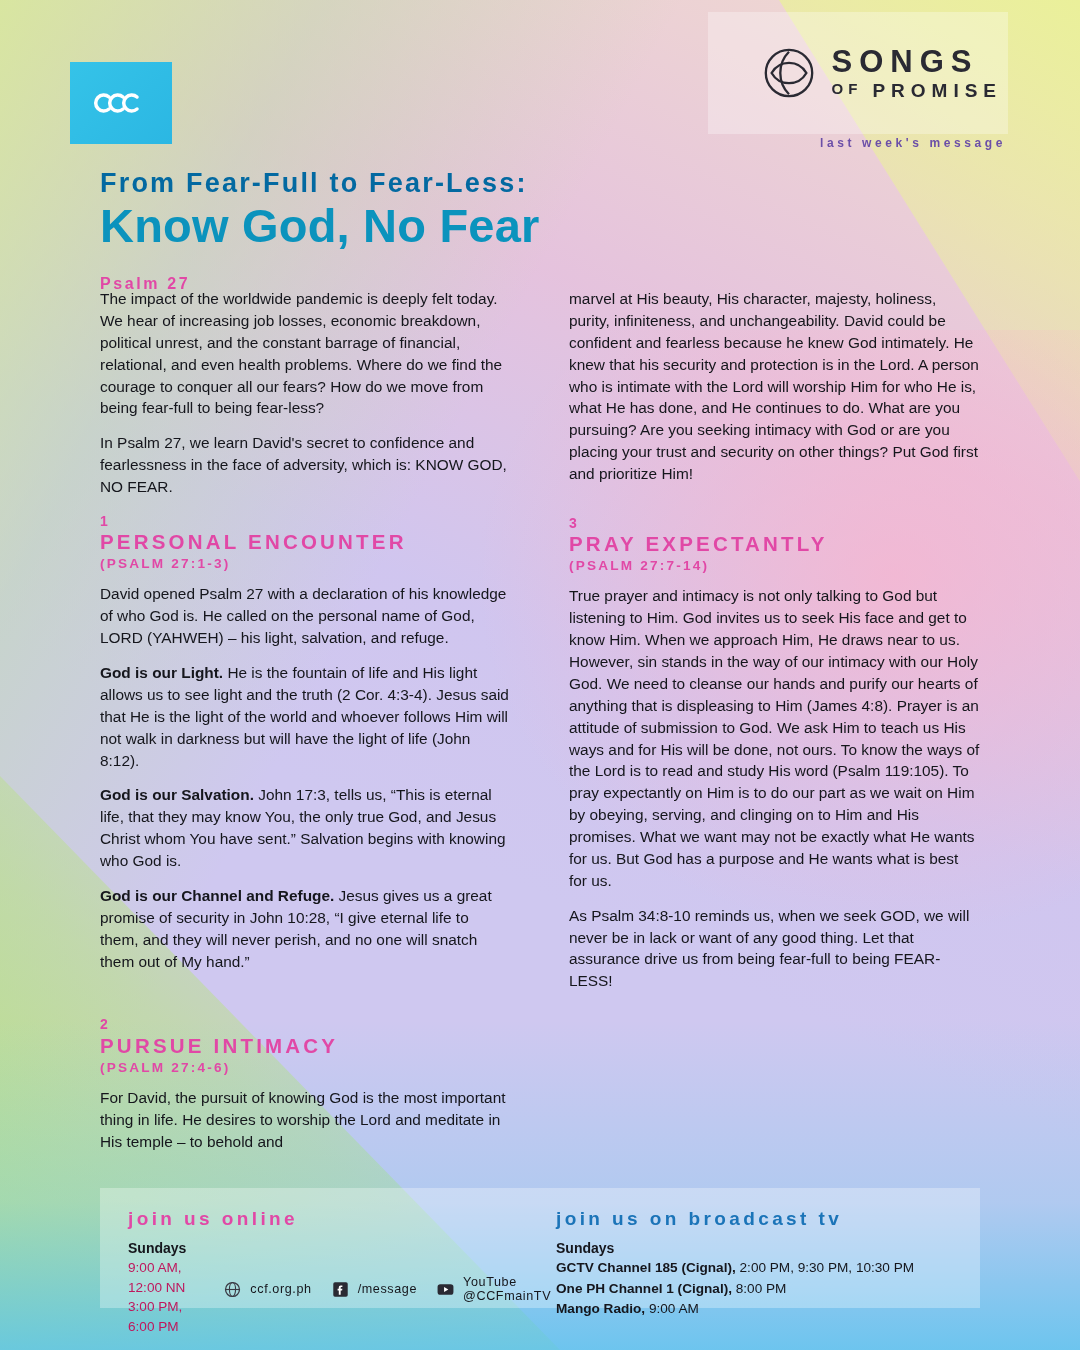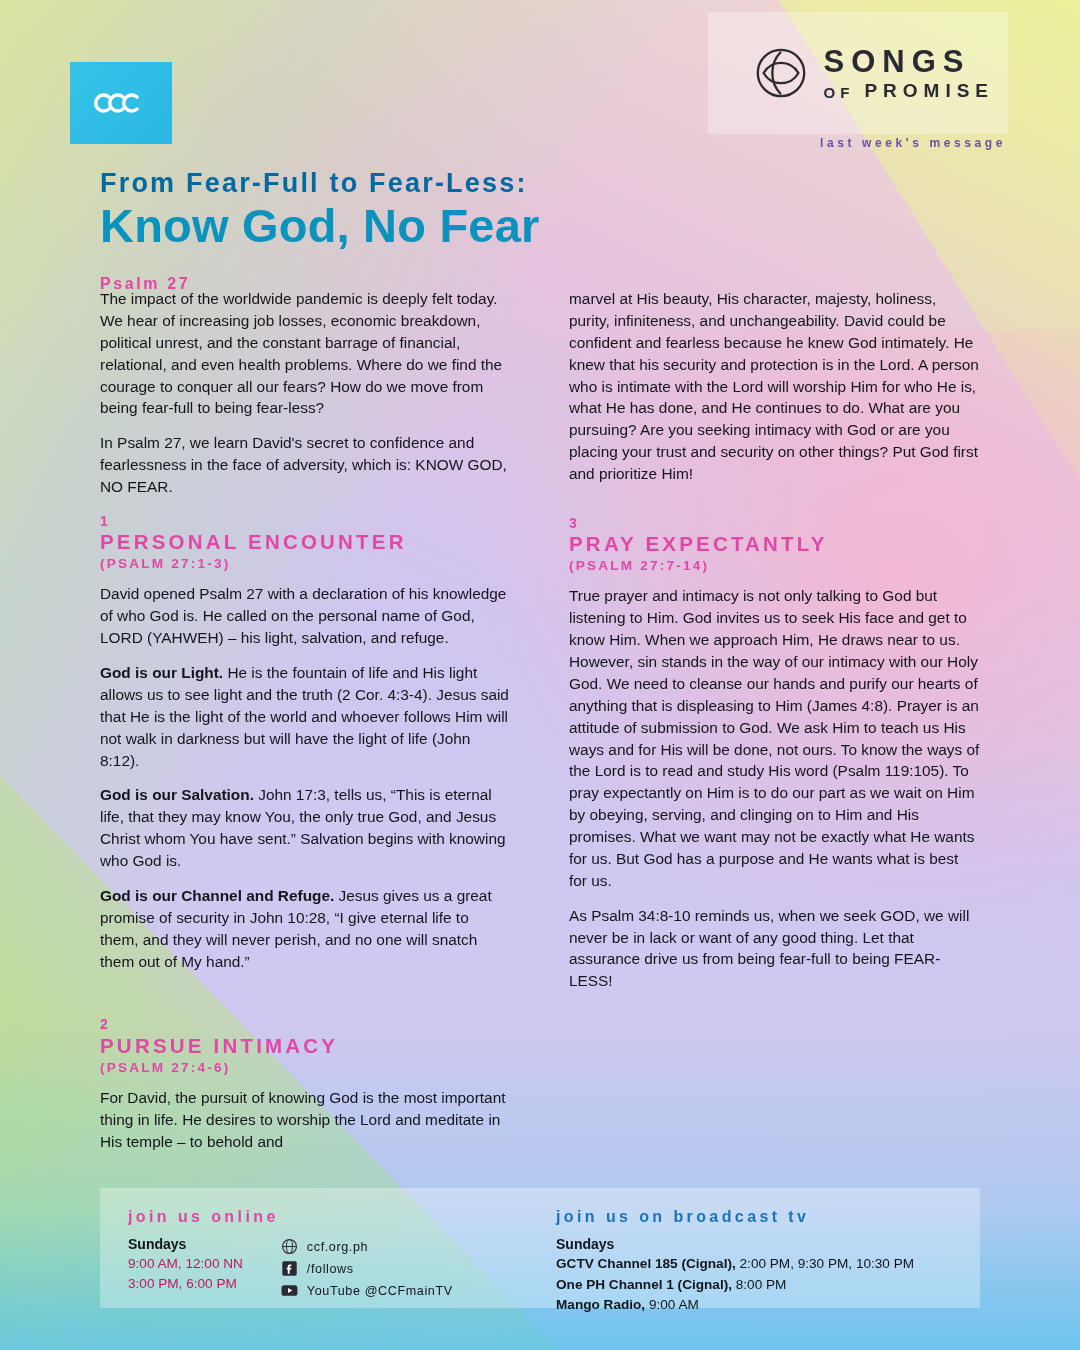--- a/index.html
+++ b/index.html
@@ -55,31 +55,31 @@
     position: absolute; left: 70px; top: 62px; width: 102px; height: 82px;
     background: linear-gradient(135deg, #35c3e8 0%, #2bb7e3 100%);
     display: flex; align-items: center; justify-content: center;
   }
   .ccf-badge svg { width: 60px; height: 44px; }
 
   .sop-block {
     position: absolute; right: 72px; top: 12px; width: 300px; height: 122px;
     background: rgba(255,255,255,0.30);
     display: flex; align-items: center; justify-content: flex-end;
-    padding-right: 14px;
+    padding-right: 6px;
   }
   .sop-inner { display: flex; align-items: center; gap: 14px; }
   .sop-mark { width: 58px; height: 58px; }
   .sop-text { line-height: 1.02; }
   .sop-text .l1 {
     font-size: 31px; font-weight: 700; letter-spacing: 7px; color: #2a2a33;
   }
   .sop-text .l2 {
     font-size: 19px; font-weight: 700; letter-spacing: 6px; color: #2a2a33;
-    display: flex; align-items: flex-end; gap: 10px; margin-top: 3px;
+    display: flex; align-items: flex-start; gap: 10px; margin-top: 3px;
   }
   .sop-text .l2 .of { font-size: 15px; letter-spacing: 5px; }
   .lastweek {
     position: absolute; right: 74px; top: 136px;
     font-size: 12px; font-weight: 700; letter-spacing: 3.6px; color: #6b4fa8;
   }
 
   
   .title-wrap { position: absolute; left: 100px; top: 168px; width: 800px; }
   .kicker {
@@ -122,28 +122,28 @@
 
   
   .footer {
     position: absolute; left: 100px; bottom: 42px; width: 880px; height: 120px;
     background: rgba(255,255,255,0.30);
     display: flex; padding: 20px 28px 0 28px; gap: 58px;
   }
   .fcol { flex: 1; }
   .fcol.left { max-width: 370px; }
   .f-title {
-    font-size: 16px; font-weight: 700; letter-spacing: 3.4px; color: #e148a6;
+    font-size: 19px; font-weight: 700; letter-spacing: 3.4px; color: #e148a6;
     margin-bottom: 10px;
   }
   .f-title.blue { color: #1b74b8; }
   .f-row { display: flex; gap: 38px; }
   .f-sundays { font-size: 14px; font-weight: 700; color: #15161c; margin-bottom: 2px; }
   .f-times { font-size: 13.6px; color: #be185d; line-height: 1.45; }
-  .f-contacts { display: flex; flex-direction: column; gap: 5px; padding-top: 2px; }
+  .f-contacts { display: flex; flex-direction: row; gap: 20px; padding-top: 2px; }
   .f-contact { display: flex; align-items: center; gap: 9px; font-size: 12.6px; color: #15161c; letter-spacing: .6px; }
   .f-contact .ico { width: 17px; height: 17px; display: inline-flex; align-items: center; justify-content: center; }
   .f-contact .ico svg { width: 17px; height: 17px; display: block; }
   .f-broadcast { font-size: 13.6px; color: #15161c; line-height: 1.52; }
   .f-broadcast b { font-weight: 700; }
 </style>
 </head>
 <body>
 
 <div class="bg">
@@ -255,21 +255,21 @@
           <span>ccf.org.ph</span>
         </div>
 
         <div class="f-contact">
           <span class="ico">
             <svg viewBox="0 0 20 20" aria-hidden="true">
               <rect x="1.5" y="1.5" width="17" height="17" rx="2" fill="#2a2a33"></rect>
               <path d="M12.2 7.2h-1.3c-.4 0-.7.2-.7.7v1.2h2l-.3 2h-1.7v5.2H8V11.1H6.6v-2H8V7.6c0-1.5.9-2.4 2.3-2.4h1.9v2z" fill="#ffffff"></path>
             </svg>
           </span>
-          <span>/follows</span>
+          <span>/message</span>
         </div>
 
         <div class="f-contact">
           <span class="ico">
             <svg viewBox="0 0 24 18" aria-hidden="true">
               <rect x="0.8" y="1.5" width="22.4" height="15" rx="4" fill="#2a2a33"></rect>
               <polygon points="10,5.5 16,9 10,12.5" fill="#ffffff"></polygon>
             </svg>
           </span>
           <span>YouTube @CCFmainTV</span>

